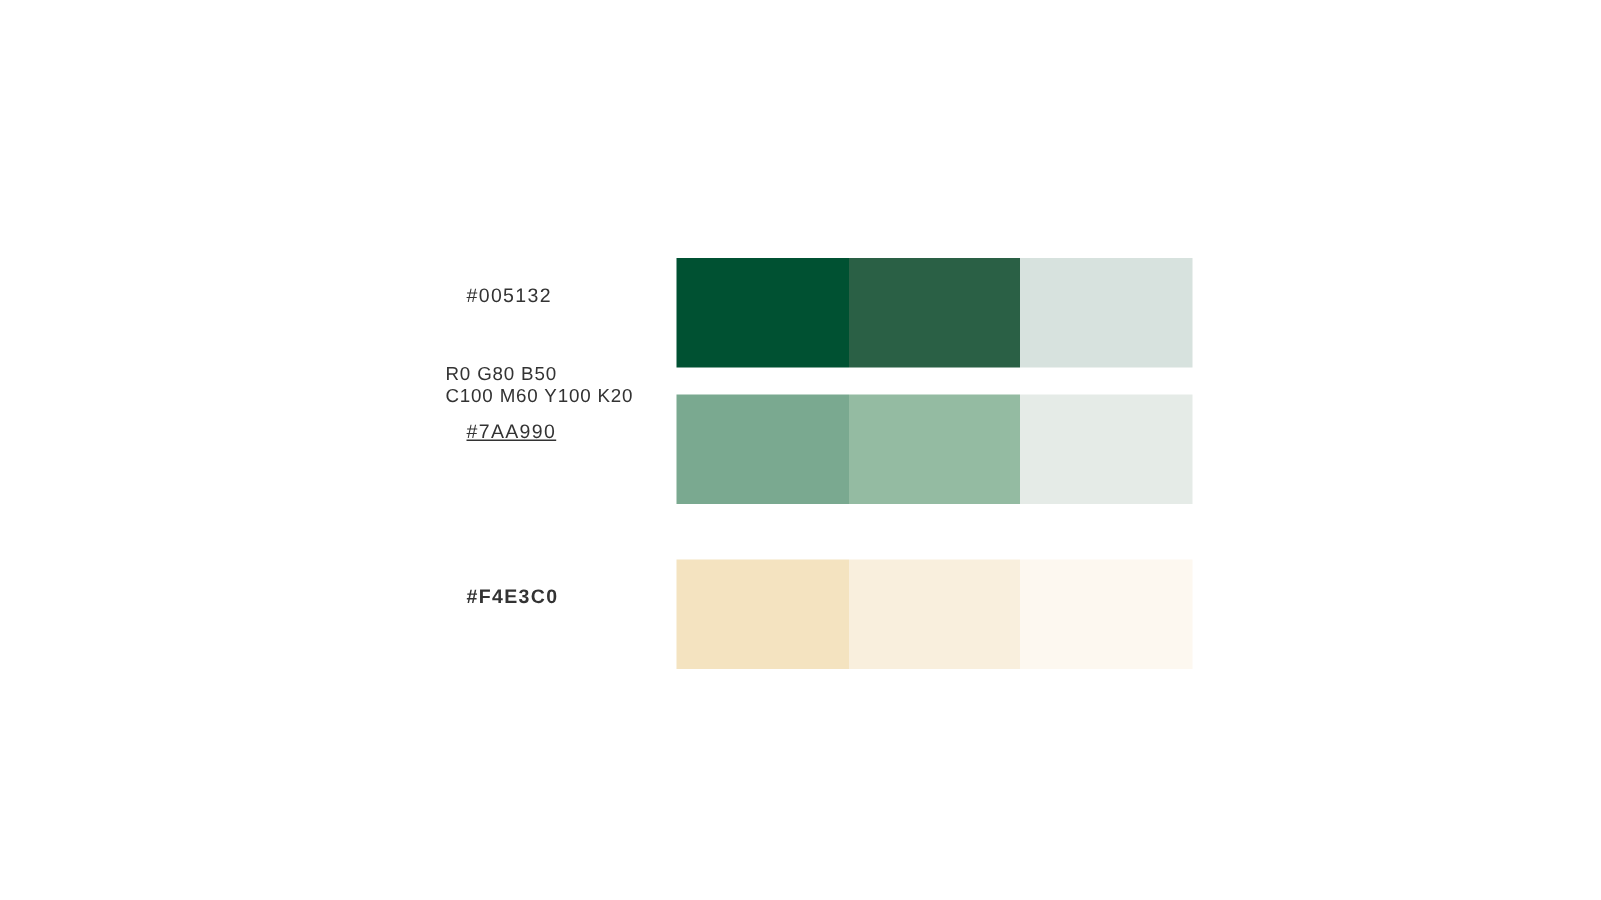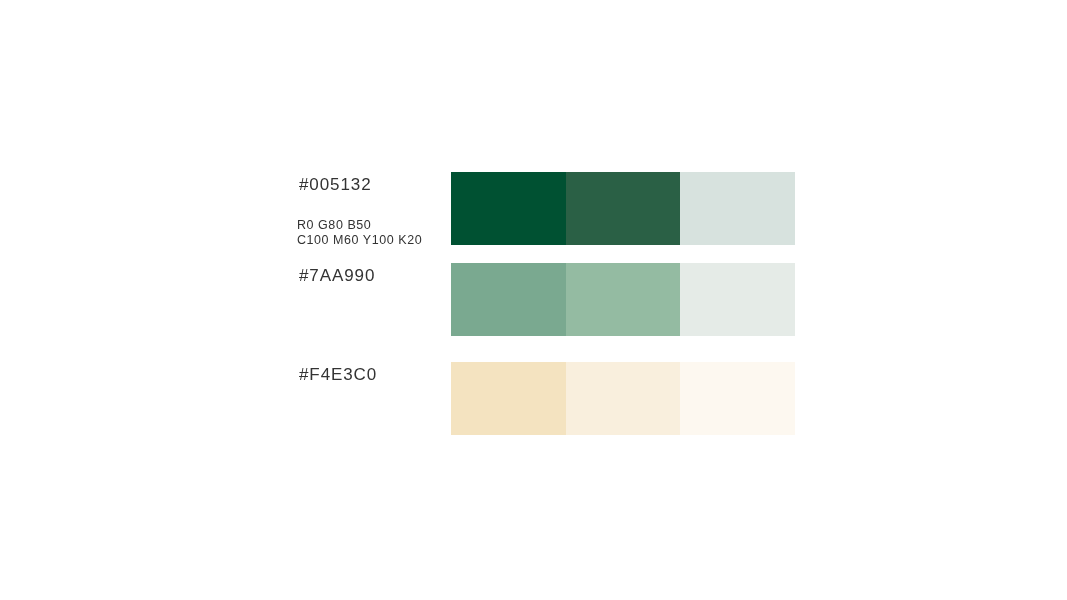--- a/index.html
+++ b/index.html
@@ -23,35 +23,35 @@
 
   .palette-row {
     position: absolute;
     left: 295px;
     width: 500px;
     height: 73px;
   }
 
   #palette-row-0 { top: 172px; }
   #palette-row-1 { top: 263px; }
-  #palette-row-2 { top: 362px; }
+  #palette-row-2 { top: 373px; font-weight: bold; }
 
   .swatch-info {
     position: absolute;
     left: 0;
     top: 0;
     width: 150px;
     color: #333333;
   }
 
   .swatch-hex {
-    font-size: 17px;
+    font-size: 13px;
     letter-spacing: 0.9px;
     line-height: 14px;
-    margin: 4px;
+    margin: 16px;
     padding-top: 2px;
     white-space: nowrap;
   }
 
   .swatch-values {
     margin: 2px;
     padding-top: 22px;
     font-size: 12.5px;
     letter-spacing: 0.55px;
     line-height: 14.5px;
@@ -90,21 +90,21 @@
       </div>
     </div>
     <div class="swatch-strip">
       <div class="swatch-chip" style="background:#005132;"></div>
       <div class="swatch-chip" style="background:#2A6045;"></div>
       <div class="swatch-chip" style="background:#D7E2DE;"></div>
     </div>
   </div>
 
   <div class="palette-row" id="palette-row-1">
-    <div class="swatch-info" style="color: rgb(51, 51, 51);">
+    <div class="swatch-info" style="color: rgb(51, 51, 51); text-decoration: underline;">
       <p class="swatch-hex">#7AA990</p>
     </div>
     <div class="swatch-strip">
       <div class="swatch-chip" style="background:#7AA990;"></div>
       <div class="swatch-chip" style="background:#94BBA2;"></div>
       <div class="swatch-chip" style="background:#E5EBE7;"></div>
     </div>
   </div>
 
   <div class="palette-row" id="palette-row-2">

